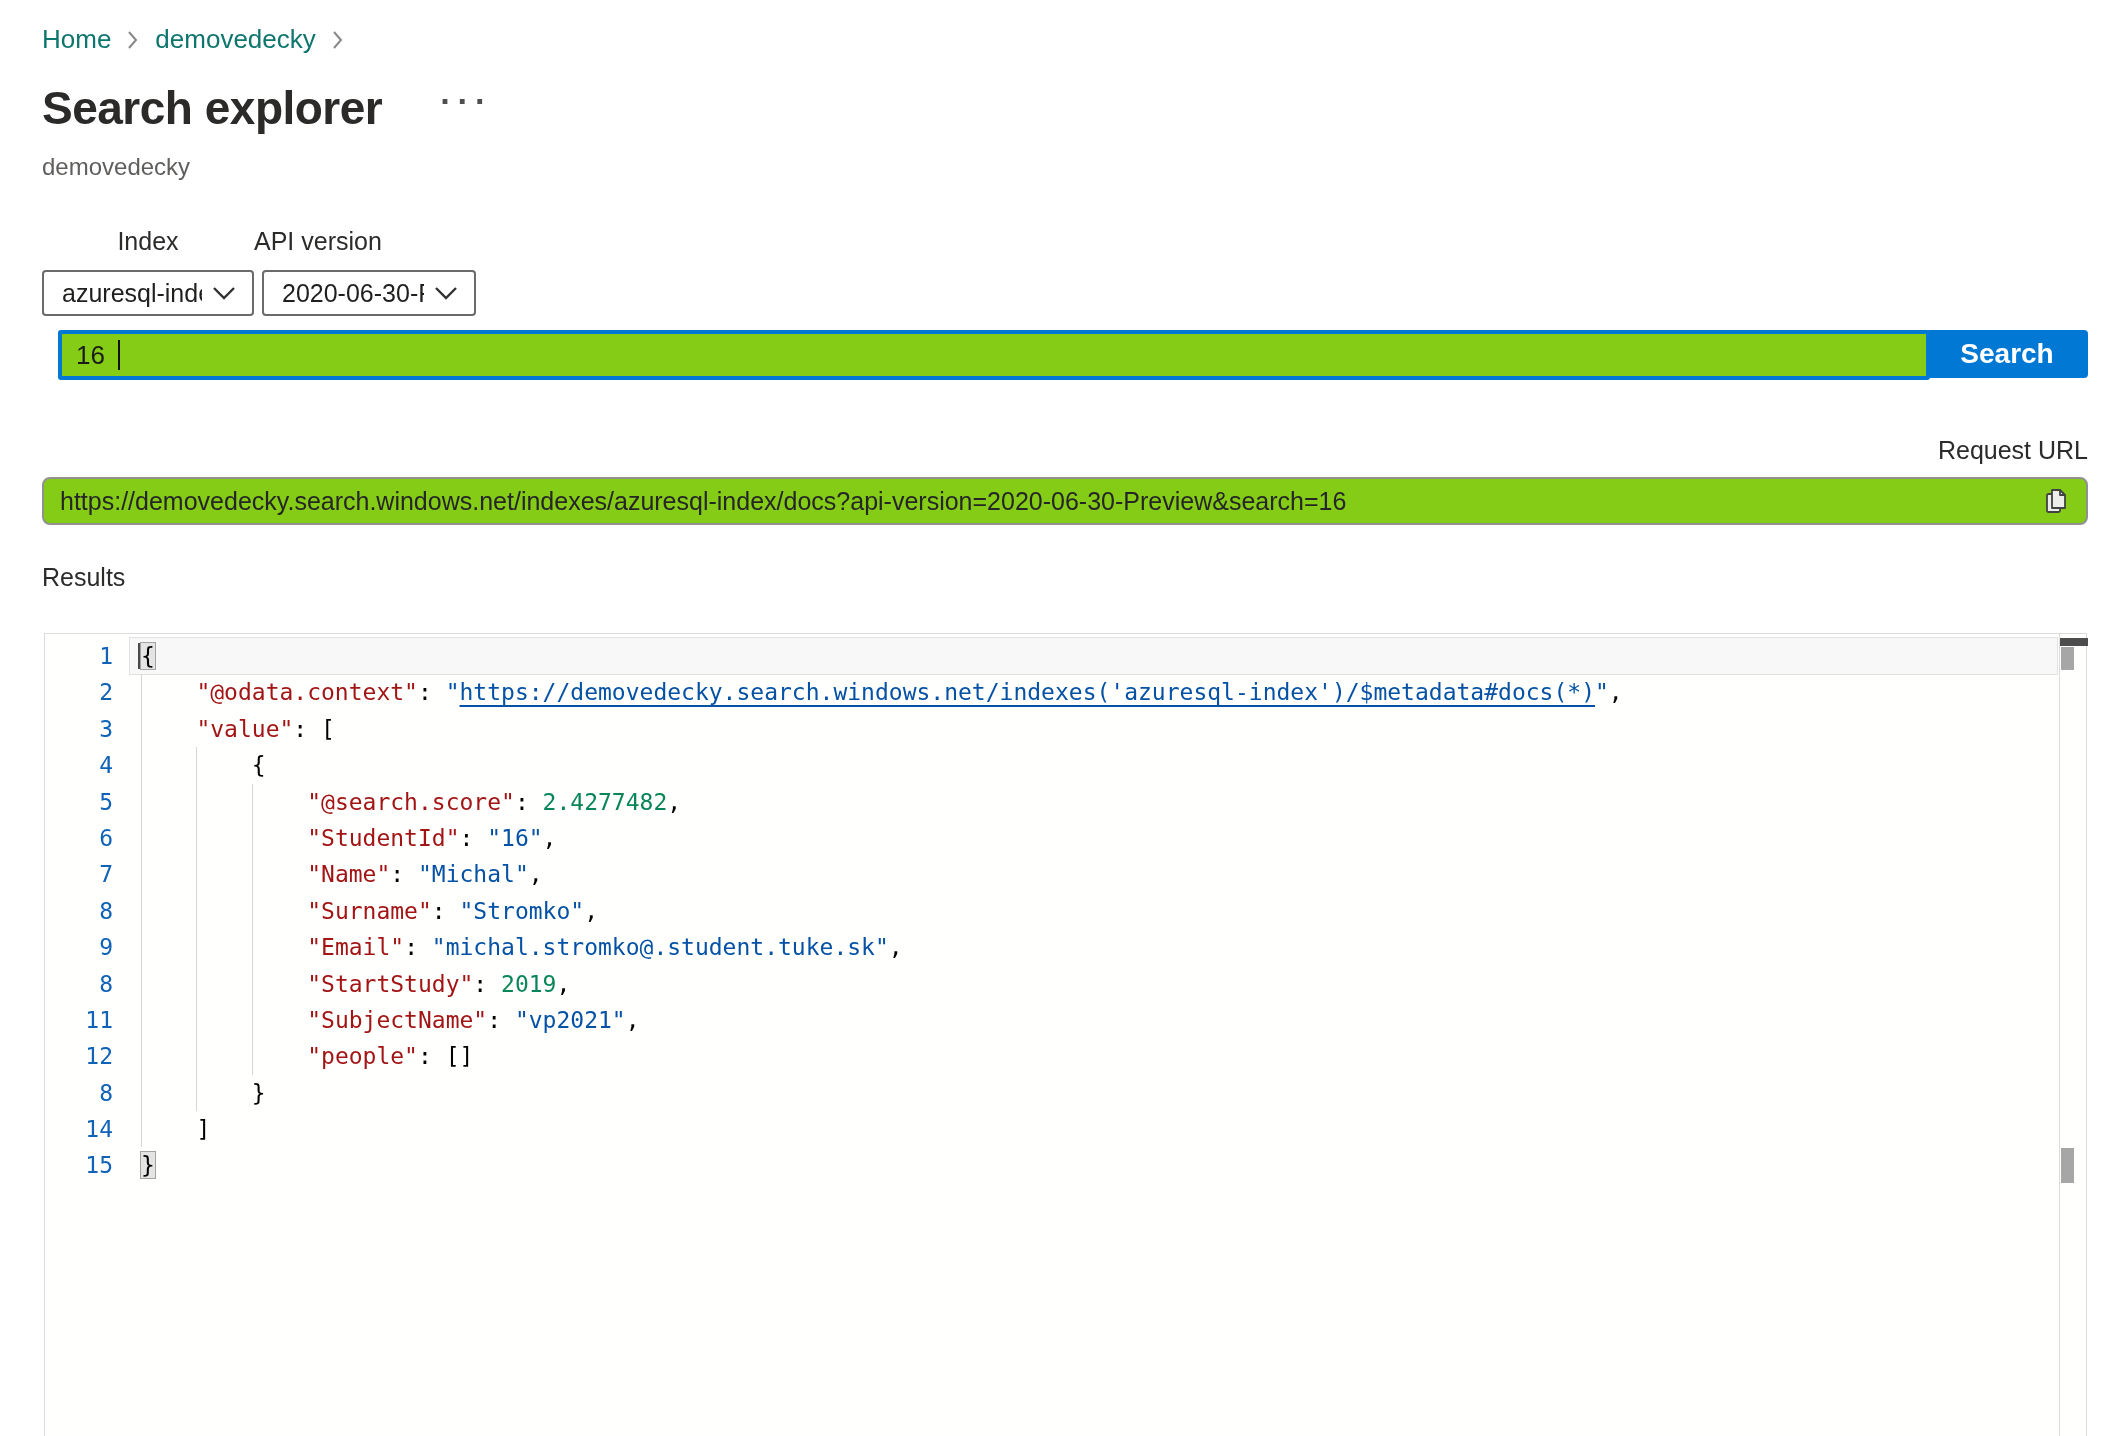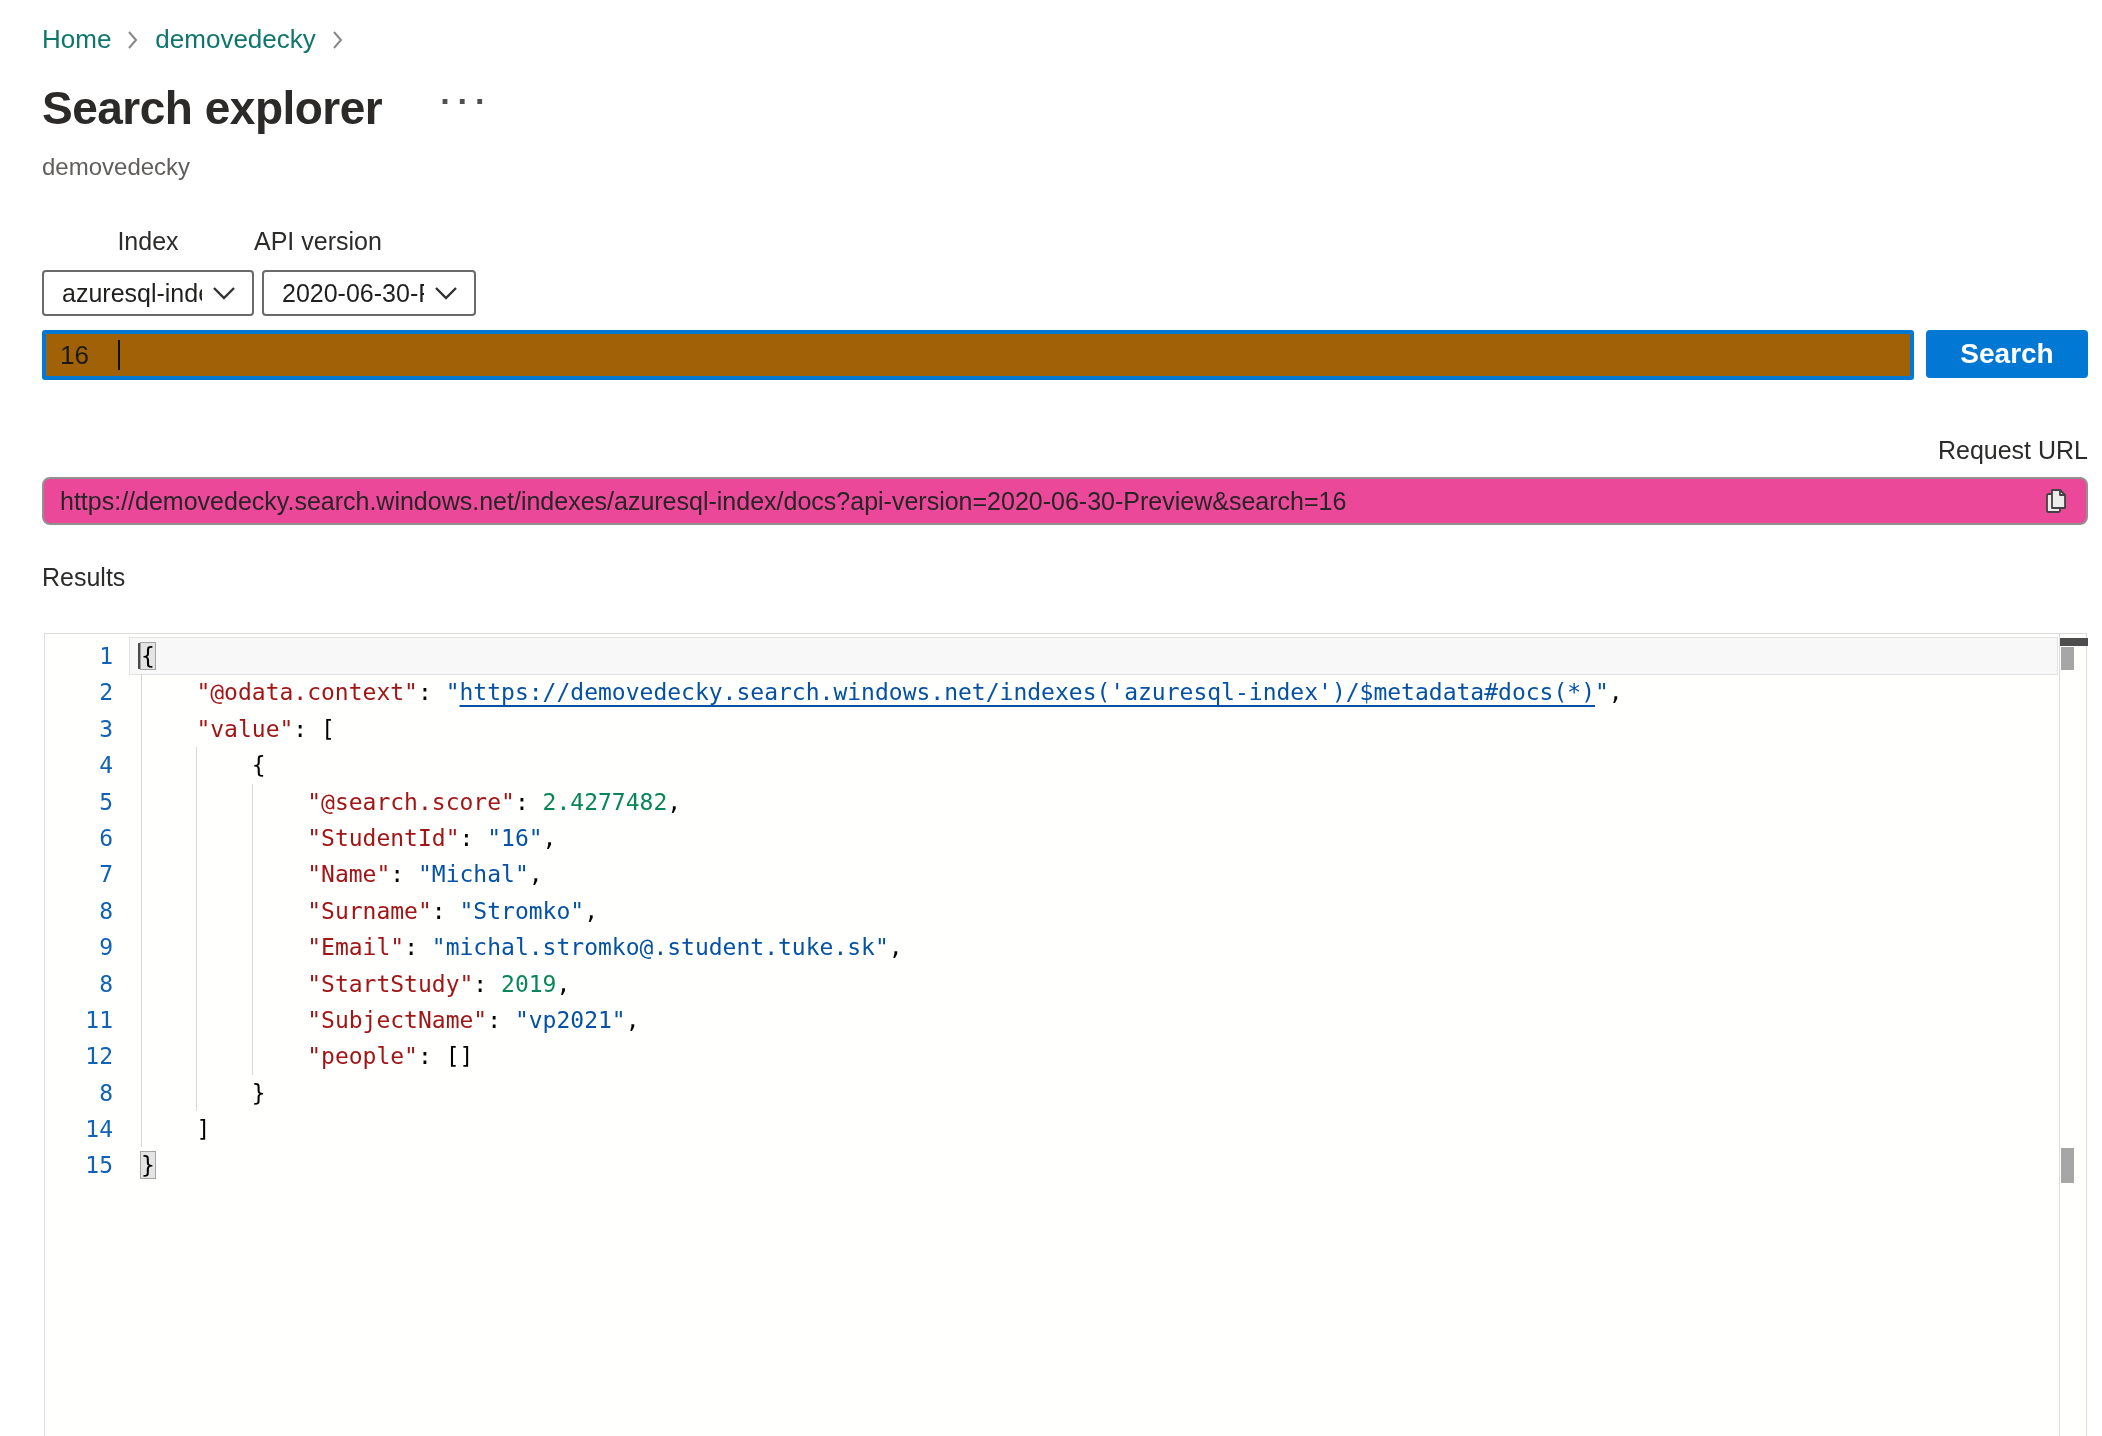--- a/index.html
+++ b/index.html
@@ -41,33 +41,33 @@
   .chevron { flex:0 0 auto; margin-left:10px; display:inline-flex; }
 
   
   .query-label-row { margin-top:38px; display:flex; align-items:center; }
   .info-icon { margin-left:14px; display:inline-flex; cursor:pointer; }
   .query-row { margin-top:14px; display:flex; align-items:flex-start; }
   .query-wrap { position:relative; width:1873px; }
   .query-input {
     width:100%; height:50px; border:4px solid #0078d4; border-radius:3px;
     font-family:"Liberation Sans", sans-serif; font-size:26px; color:#1a1a1a;
-    padding:0 14px; outline:none; background:#a16207;
+    padding:0 14px; outline:none; background:#84cc16;margin-left:16px;
   }
   .caret { position:absolute; left:76px; top:10px; width:2px; height:30px; background:#111; }
   .search-btn {
     margin-left:12px; width:162px; height:48px; margin-top:0px;
     background:#0078d4; color:#fff; border:none; border-radius:4px;
     font-family:"Liberation Sans", sans-serif; font-size:28px; font-weight:700; cursor:pointer;
   }
 
   
   .rurl-label { margin-top:56px;text-align:right; }
   .url-bar {
-    margin-top:12px; width:2046px; height:48px; background:#ec4899;
+    margin-top:12px; width:2046px; height:48px; background:#84cc16;
     border:2px solid #929190; border-radius:8px; display:flex; align-items:center;
     padding:0 14px 0 16px; font-size:25px; color:#262626;
   }
   .url-text { flex:1 1 auto; white-space:nowrap; overflow:hidden; }
   .copy-btn { flex:0 0 auto; background:none; border:none; cursor:pointer; display:inline-flex; padding:2px; }
 
   
   .results-label { margin-top:38px; }
   .editor {
     position:absolute; left:44px; top:633px; width:2043px; height:803px;

